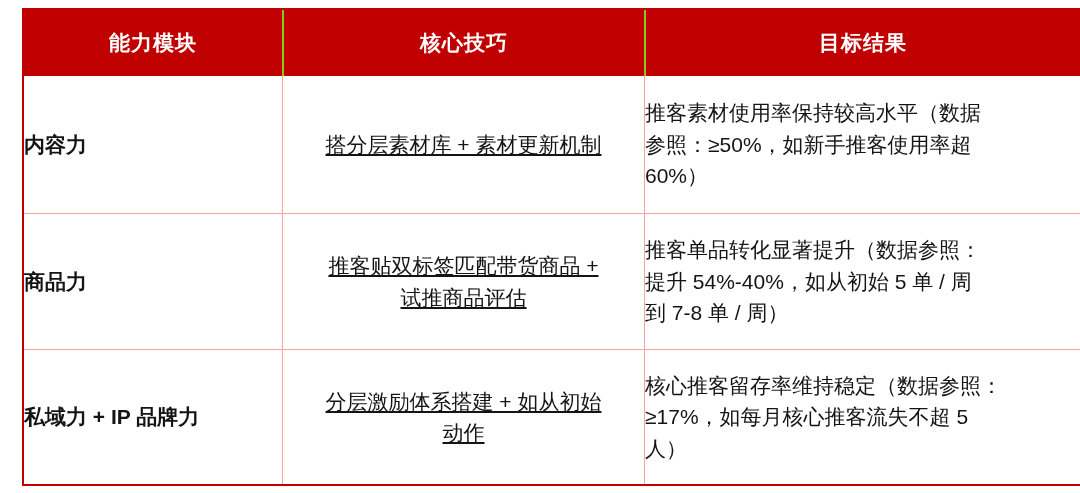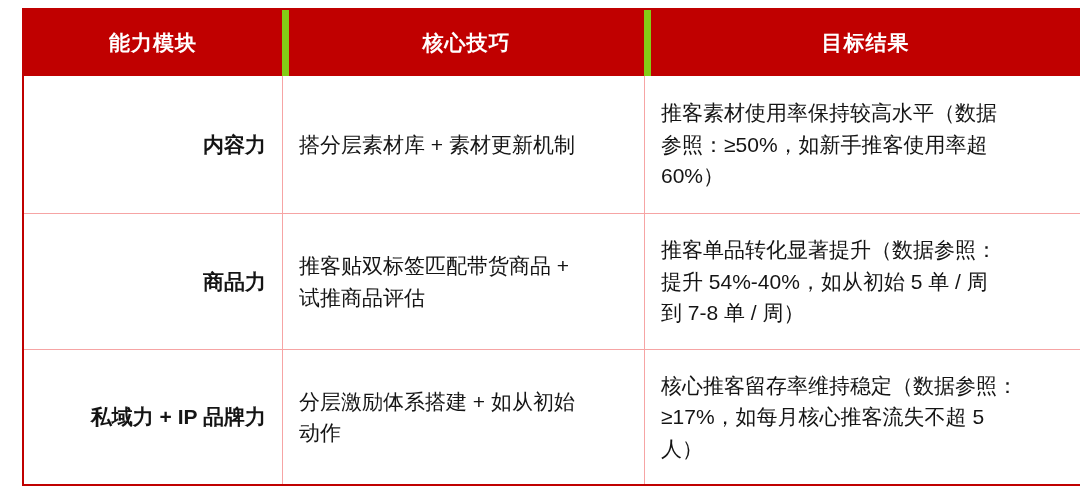--- a/index.html
+++ b/index.html
@@ -31,44 +31,45 @@
     background: #c00000;
     color: #ffffff;
     font-size: 21px;
     font-weight: bold;
     text-align: center;
     vertical-align: middle;
     padding: 0;
     letter-spacing: 1px;
   }
   table.cap-table th + th {
-    border-left: 7px solid #84cc16;
+    border-left: 2px solid #84cc16;
   }
   table.cap-table td {
     color: #141414;
     font-size: 21px;
     line-height: 1.5;
     vertical-align: middle;
-    padding: 16px;
+    padding: 0;
     background: #ffffff;
   }
   table.cap-table td + td {
     border-left: 1px solid #f6a4a4;
   }
   table.cap-table tbody tr + tr td {
     border-top: 1px solid #f6a4a4;
   }
   td.cell-module {
-    text-align: right;
+    text-align: left;
     font-weight: bold;
   }
   td.cell-technique {
-    text-align: left;
+    text-align: center;
     padding: 0 12px 0 17px;
     white-space: pre-line;
+    text-decoration: underline;
   }
   td.cell-result {
     text-align: left;
     padding: 0 12px 0 24px;
     white-space: pre-line;
   }
   tr.header-row   { height: 66px; }
   tr.body-row-0   { height: 137px; }
   tr.body-row-1   { height: 136px; }
   tr.body-row-2   { height: 135px; }

